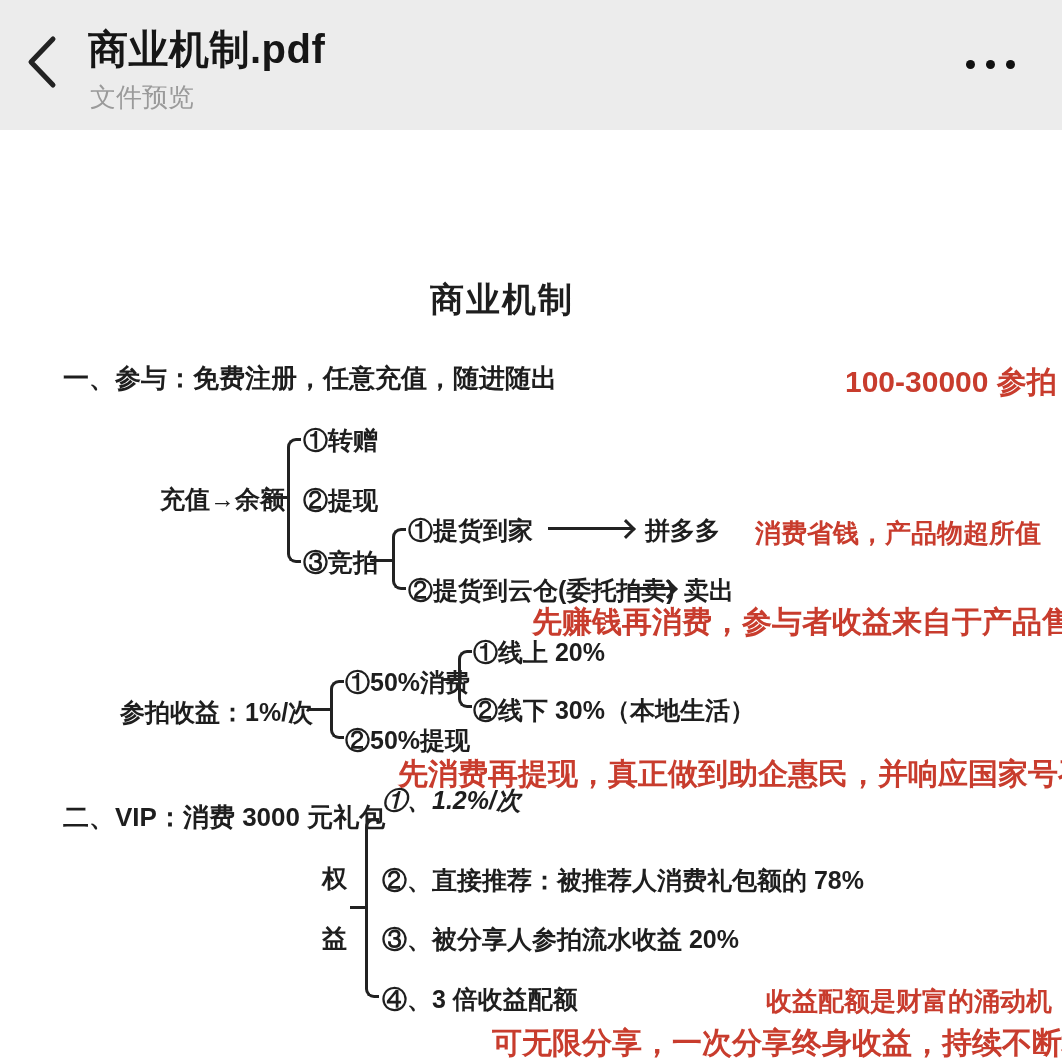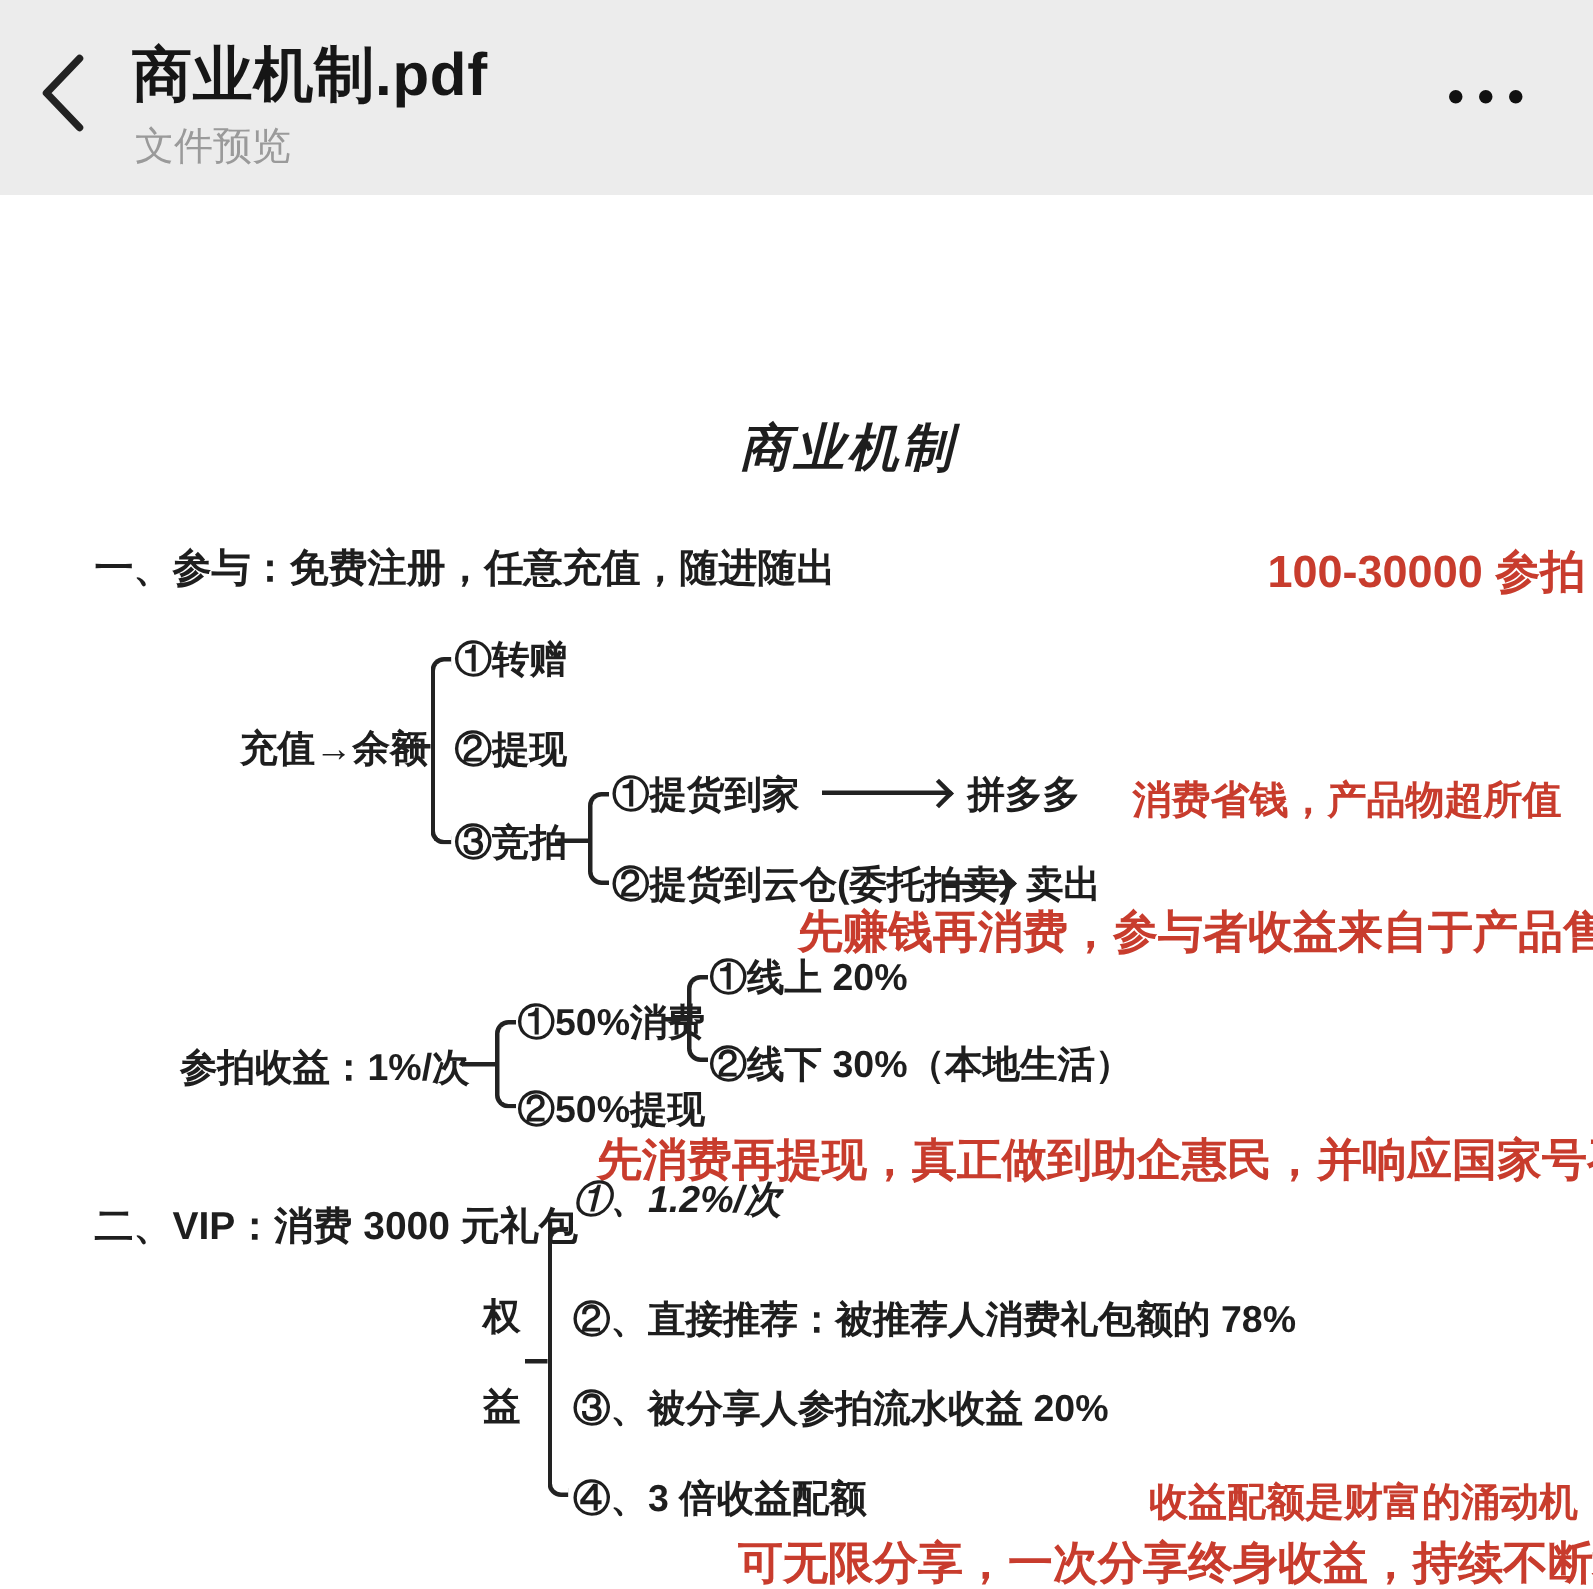--- a/index.html
+++ b/index.html
@@ -69,21 +69,21 @@
     <div class="hdr-sub">文件预览</div>
     <div class="more">
       <span class="dot"></span>
       <span class="dot"></span>
       <span class="dot"></span>
     </div>
   </header>
 
   <main class="doc">
 
-    <div class="t doc-title" style="left:430px; top:280px; width:270px; text-align:center;font-style:italic;">商业机制</div>
+    <div class="t doc-title" style="left:430px; top:280px; width:270px; ">商业机制</div>
 
     <div class="t hd" style="left:63px; top:364px;">一、参与：免费注册，任意充值，随进随出</div>
     <div class="t red" style="left:845px; top:365px;">100-30000 参拍</div>
 
     <div class="t blk" style="left:160px; top:485px;">充值→余额</div>
     <div class="hline" style="left:266px; top:496px; width:21px;"></div>
     <div class="brace" style="left:287px; top:438px; height:125px;"></div>
     <div class="t blk" style="left:303px; top:426px;">①转赠</div>
     <div class="t blk" style="left:303px; top:486px;">②提现</div>
     <div class="t blk" style="left:303px; top:548px;">③竞拍</div>

